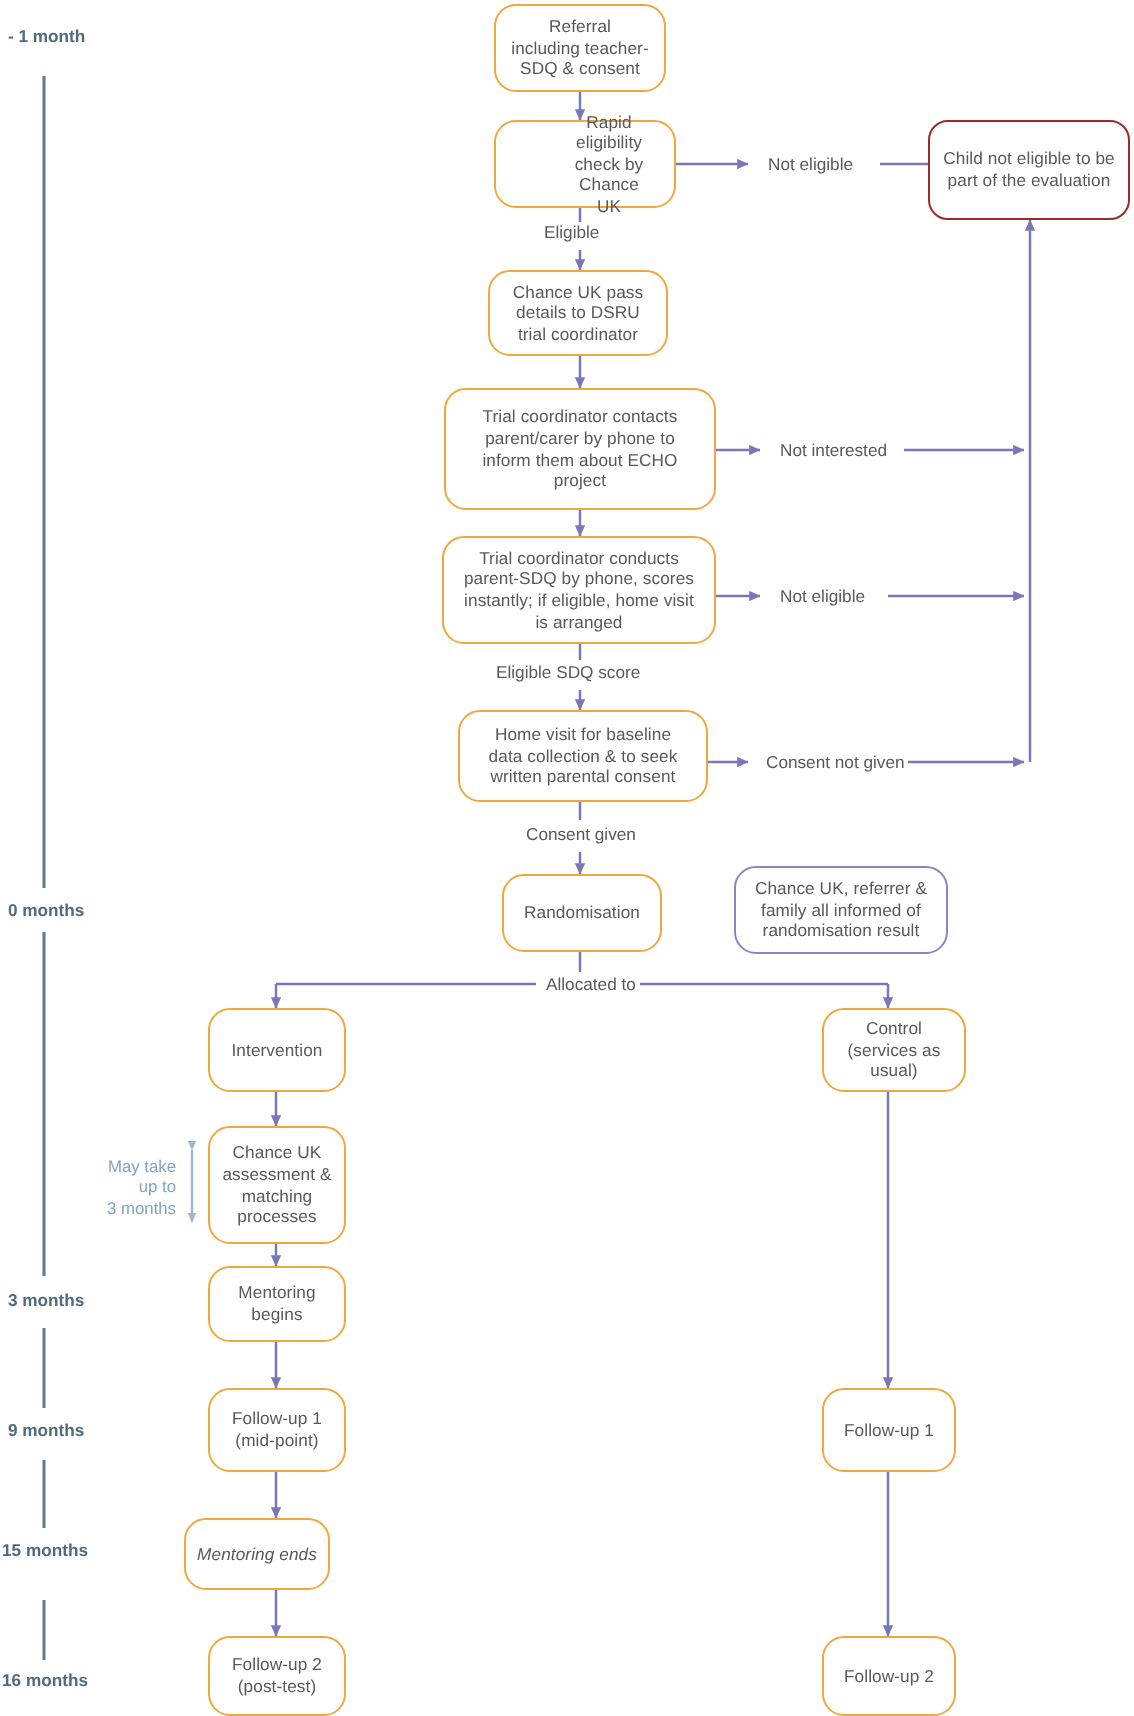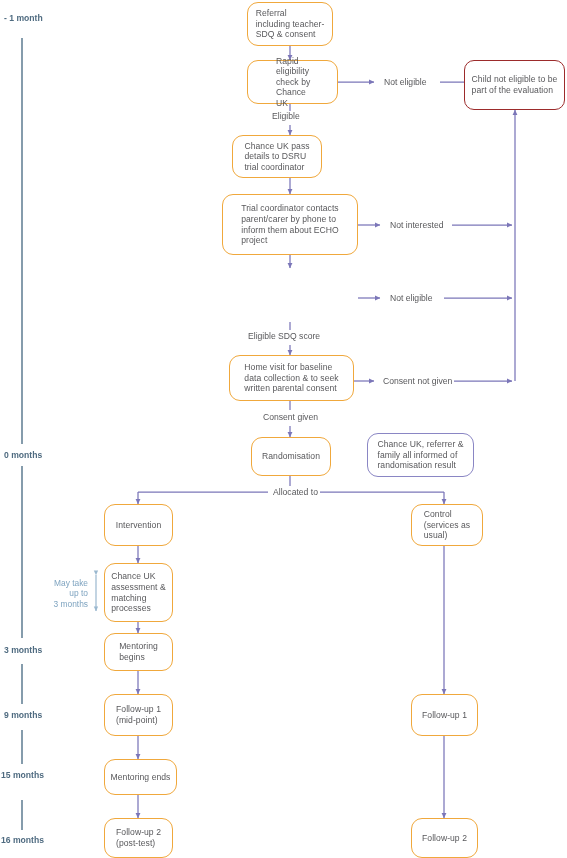--- a/index.html
+++ b/index.html
@@ -24,20 +24,21 @@
     width: 567px;
     height: 858px;
     pointer-events: none;
   }
   .node {
     position: absolute;
     box-sizing: border-box;
     display: flex;
     align-items: center;
     justify-content: center;
+    text-align: center;
     border: 1.3px solid #f0a83c;
     border-radius: 11px;
     background: #ffffff;
     color: #58585b;
     font-size: 8.6px;
     line-height: 10.6px;
     padding: 2px 4px;
     letter-spacing: 0.05px;
   }
   .node.excluded {
@@ -162,40 +163,41 @@
   <div class="time-label" style="left:1px; top:835px;">16 months</div>
 
   <div class="duration-label" style="left:38px; top:578px; width:50px;">May take<br>up to<br>3 months</div>
 
   <div class="node" style="left:247px; top:2px; width:86px; height:44px;">Referral<br>including teacher-<br>SDQ &amp; consent</div>
 
   <div class="node" style="left:247px; top:60px; width:91px; height:44px;padding-left:28px;">Rapid eligibility<br>check by Chance<br>UK</div>
 
   <div class="node excluded" style="left:464px; top:60px; width:101px; height:50px;border-radius:10px;">Child not eligible to be<br>part of the evaluation</div>
 
-  <div class="node" style="left:232px; top:135px; width:90px; height:43px;">Chance UK pass<br>details to DSRU<br>trial coordinator</div>
+  <div class="node" style="left:244px; top:135px; width:90px; height:43px;">Chance UK pass<br>details to DSRU<br>trial coordinator</div>
 
   <div class="node" style="left:222px; top:194px; width:136px; height:61px;">Trial coordinator contacts<br>parent/carer by phone to<br>inform them about ECHO<br>project</div>
 
+  <div class="node" style="left:221px; top:268px; width:137px; height:54px;">Trial coordinator conducts<br>parent-SDQ by phone, scores<br>instantly; if eligible, home visit<br>is arranged</div>
 
   <div class="node" style="left:229px; top:355px; width:125px; height:46px;">Home visit for baseline<br>data collection &amp; to seek<br>written parental consent</div>
 
   <div class="node" style="left:251px; top:437px; width:80px; height:39px;">Randomisation</div>
 
   <div class="node note" style="left:367px; top:433px; width:107px; height:44px;">Chance UK, referrer &amp;<br>family all informed of<br>randomisation result</div>
 
   <div class="node" style="left:104px; top:504px; width:69px; height:42px;">Intervention</div>
 
   <div class="node" style="left:104px; top:563px; width:69px; height:59px;">Chance UK<br>assessment &amp;<br>matching<br>processes</div>
 
   <div class="node" style="left:104px; top:633px; width:69px; height:38px;">Mentoring<br>begins</div>
 
   <div class="node" style="left:104px; top:694px; width:69px; height:42px;">Follow-up 1<br>(mid-point)</div>
 
-  <div class="node" style="left:104px; top:759px; width:73px; height:36px;">Mentoring ends</div>
+  <div class="node" style="left:92px; top:759px; width:73px; height:36px;font-style:italic;">Mentoring ends</div>
 
   <div class="node" style="left:104px; top:818px; width:69px; height:40px;">Follow-up 2<br>(post-test)</div>
 
   <div class="node" style="left:411px; top:504px; width:72px; height:42px;">Control<br>(services as<br>usual)</div>
 
   <div class="node" style="left:411px; top:694px; width:67px; height:42px;">Follow-up 1</div>
 
   <div class="node" style="left:411px; top:818px; width:67px; height:40px;">Follow-up 2</div>
 
   <div class="edge-label" style="left:382px; top:77px;">Not eligible</div>

